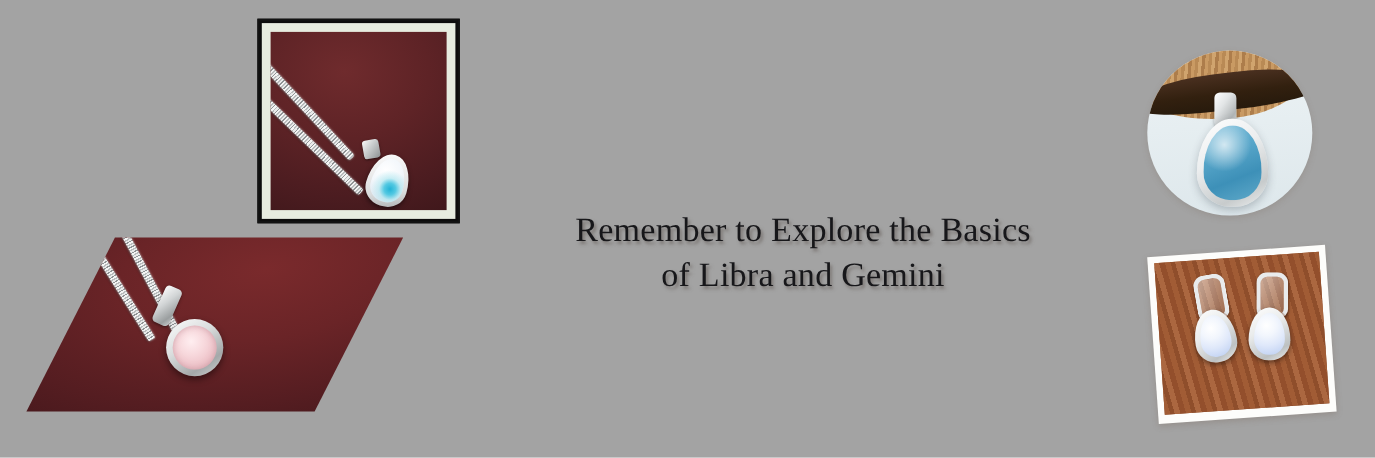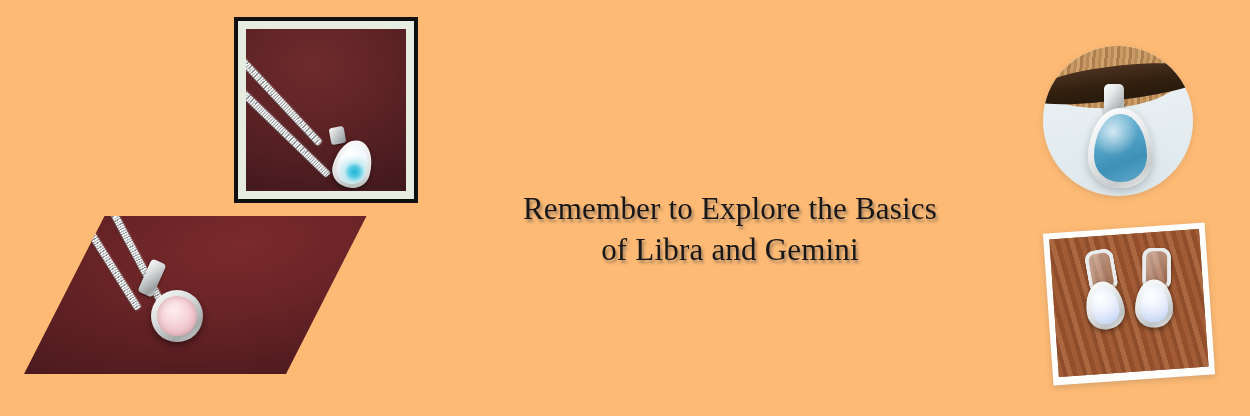--- a/index.html
+++ b/index.html
@@ -9,21 +9,21 @@
   body {
     width: 1250px;
     height: 416px;
     overflow: hidden;
     font-family: "Liberation Serif", serif;
   }
   #banner {
     position: relative;
     width: 1250px;
     height: 416px;
-    background: #fdba74;
+    background: #a3a3a3;
     overflow: hidden;
   }
 
   
   #heading {
     position: absolute;
     left: 430px;
     top: 168px;
     width: 600px;
     text-align: center;

